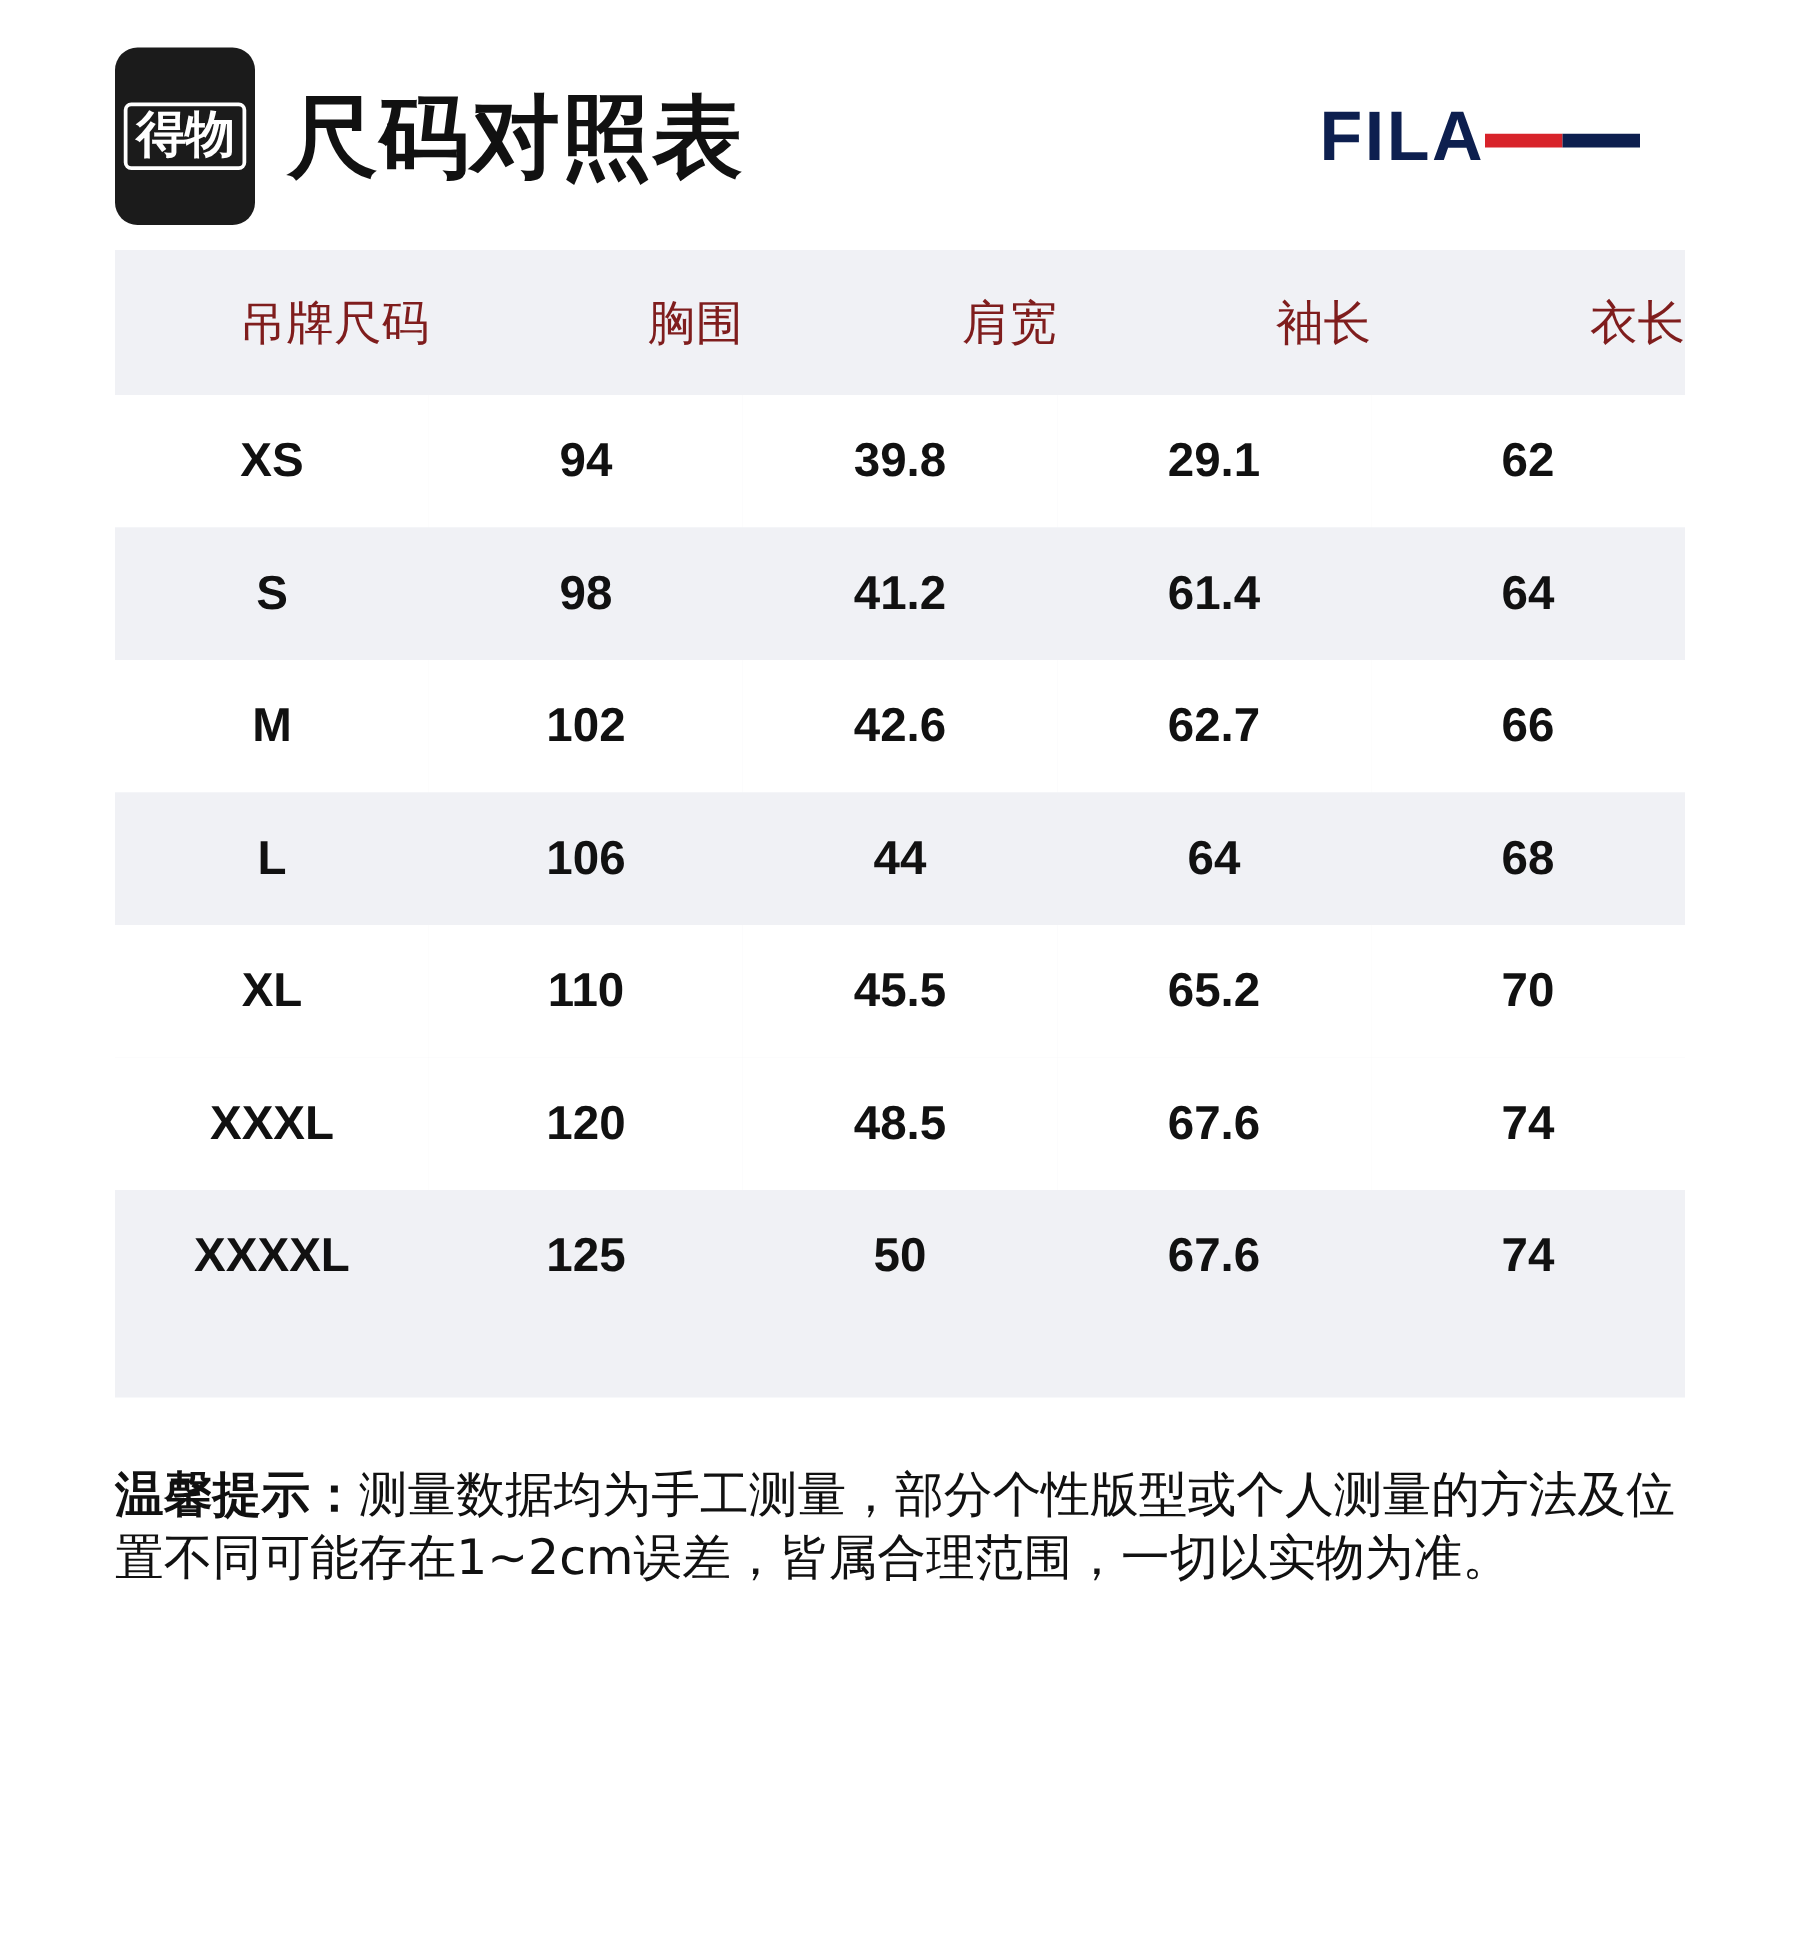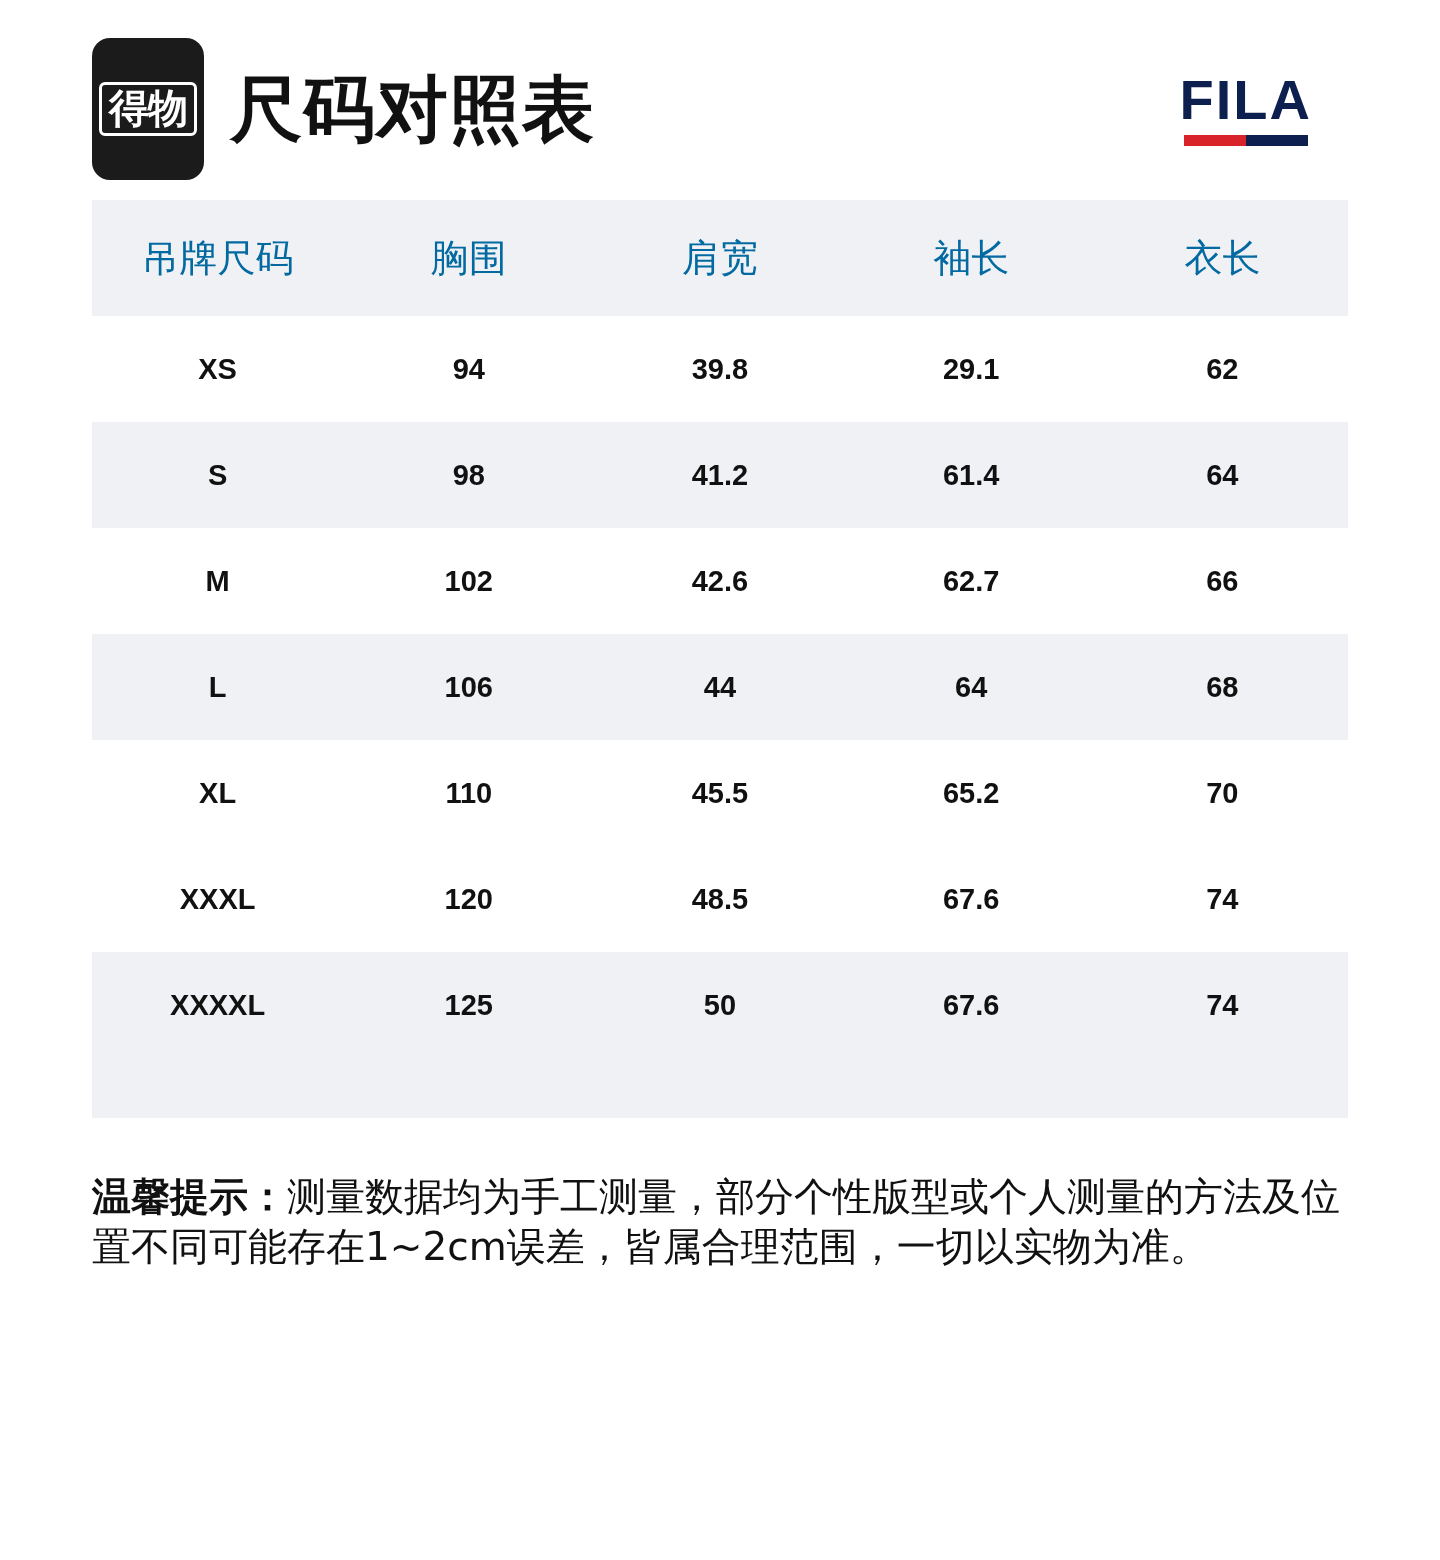--- a/index.html
+++ b/index.html
@@ -57,21 +57,20 @@
     letter-spacing: 1px;
     margin-left: 26px;
     color: #111111;
     line-height: 1;
     white-space: nowrap;
     font-family: "DejaVu Sans", "Liberation Sans", sans-serif;
   }
   .logo-wrap {
     margin-left: auto;
     display: flex;
-    flex-direction: column;
     align-items: center;
     padding-right: 36px;
   }
   .fila-text {
     font-size: 56px;
     font-weight: 700;
     letter-spacing: 2px;
     color: #0d1f4f;
     line-height: 1;
     font-family: "Liberation Sans", sans-serif;
@@ -101,27 +100,28 @@
     table-layout: fixed;
   }
   table.size-table th,
   table.size-table td {
     text-align: center;
     vertical-align: middle;
   }
   table.size-table thead th {
     font-size: 38px;
     font-weight: 400;
-    color: #0369a1;
+    color: #7f1d1d;
     height: 116px;
     padding: 0;
     font-family: "DejaVu Sans", "Liberation Sans", sans-serif;
+    text-align: right;
   }
   table.size-table tbody td {
-    font-size: 29px;
+    font-size: 38px;
     font-weight: 700;
     color: #111111;
     height: 106px;
     padding: 0;
     font-family: "Liberation Sans", sans-serif;
   }
   tbody tr.row-light td { background: #ffffff; }
   tbody tr.row-dark td { background: #f0f1f5; }
   .table-card .bottom-pad { height: 60px; }
 

